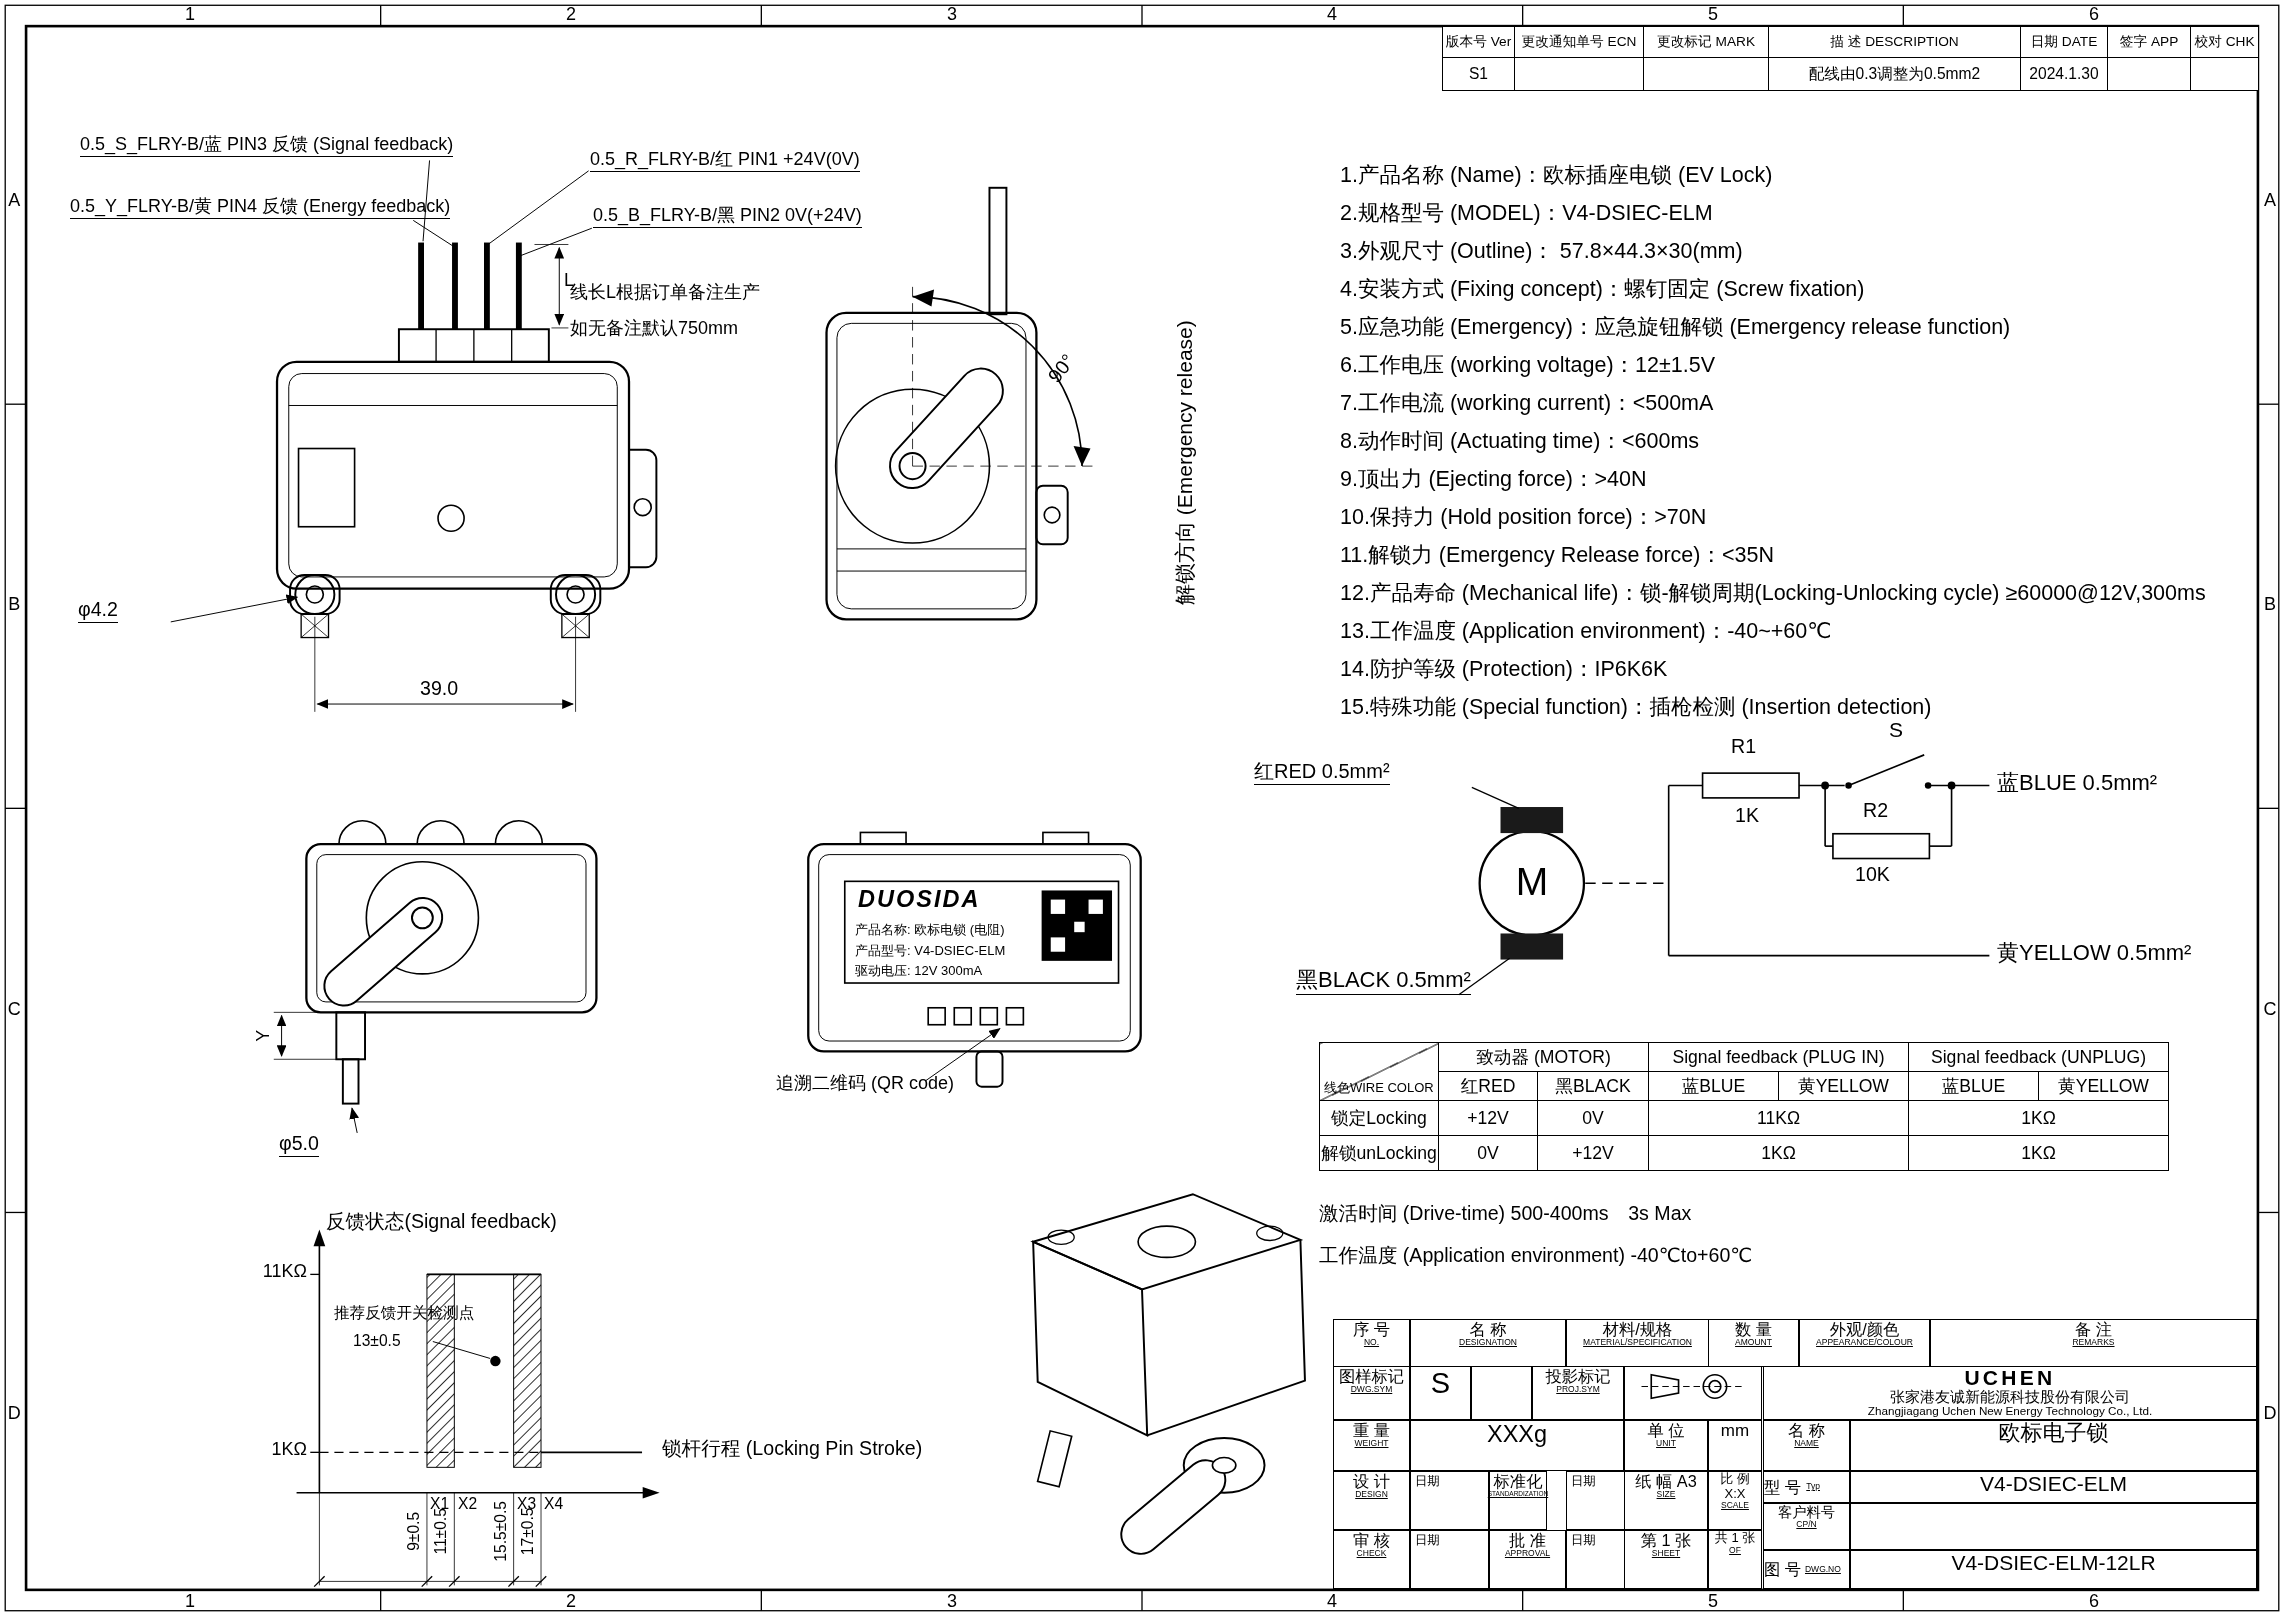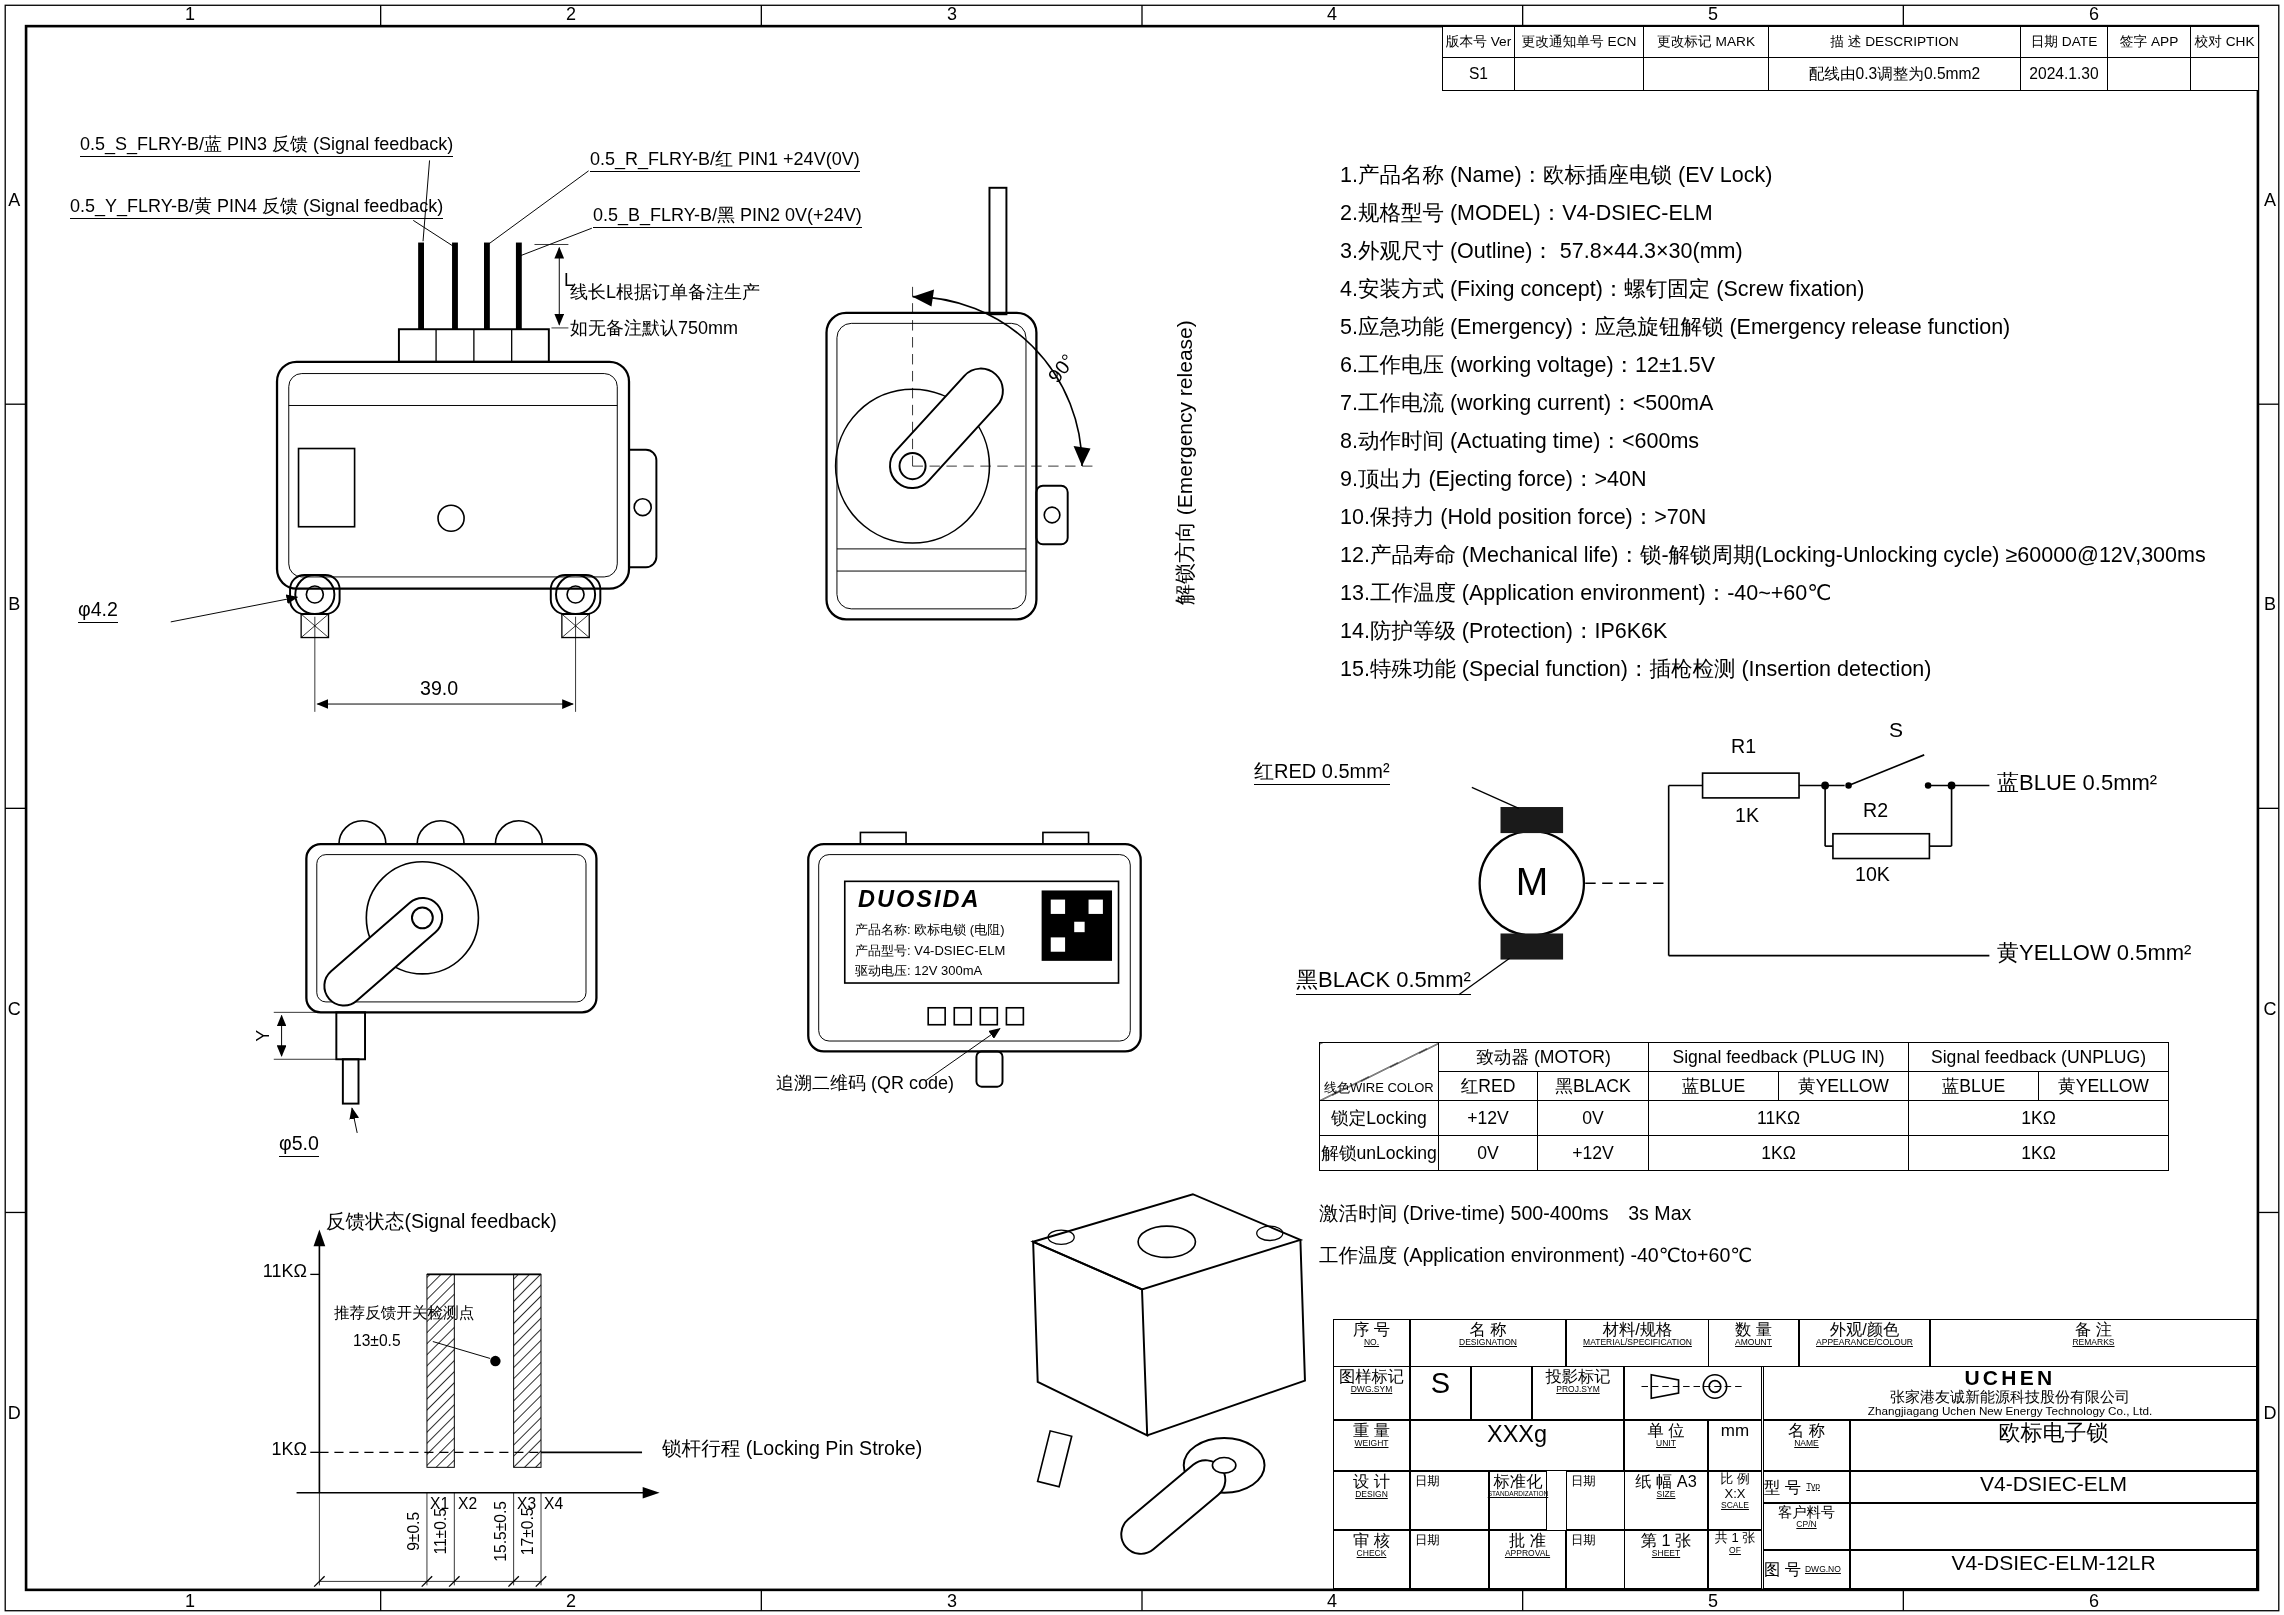--- a/index.html
+++ b/index.html
@@ -271,21 +271,21 @@
     <td></td>
     <td>配线由0.3调整为0.5mm2</td>
     <td>2024.1.30</td>
     <td></td>
     <td></td>
   </tr>
 </tbody>
   </table>
 
 <div class="t u" style="left:80px;top:134px;font-size:18px">0.5_S_FLRY-B/蓝  PIN3 反馈 (Signal feedback)</div>
-<div class="t u" style="left:70px;top:196px;font-size:18px">0.5_Y_FLRY-B/黄 PIN4 反馈 (Signal feedback)</div>
+<div class="t u" style="left:70px;top:196px;font-size:18px">0.5_Y_FLRY-B/黄 PIN4 反馈 (Energy feedback)</div>
 <div class="t u" style="left:590px;top:149px;font-size:18px">0.5_R_FLRY-B/红  PIN1 +24V(0V)</div>
 <div class="t u" style="left:593px;top:205px;font-size:18px">0.5_B_FLRY-B/黑 PIN2 0V(+24V)</div>
 <div class="t" style="left:570px;top:282px;font-size:18px">线长L根据订单备注生产</div>
 <div class="t" style="left:570px;top:318px;font-size:18px">如无备注默认750mm</div>
 <div class="t" style="left:564px;top:270px;font-size:18px">L</div>
 <div class="t u" style="left:78px;top:598px;font-size:19.6px">φ4.2</div>
 <div class="t" style="left:420px;top:677px;font-size:19.6px">39.0</div>
 <div class="t" style="left:1172px;top:605px;width:352px;font-size:21px;transform:rotate(-90deg);transform-origin:0 0">解锁方向 (Emergency release)</div>
 <div class="t" style="left:1047px;top:357px;font-size:19.6px;transform:rotate(-52deg)">90°</div>
 <div class="t rot" style="left:253px;top:1025px;font-size:18px;width:22px">Y</div>
@@ -296,20 +296,21 @@
   <div>1.产品名称 (Name)：欧标插座电锁 (EV Lock)</div>
   <div>2.规格型号 (MODEL)：V4-DSIEC-ELM</div>
   <div>3.外观尺寸 (Outline)： 57.8×44.3×30(mm)</div>
   <div>4.安装方式 (Fixing concept)：螺钉固定 (Screw fixation)</div>
   <div>5.应急功能 (Emergency)：应急旋钮解锁 (Emergency release function)</div>
   <div>6.工作电压 (working voltage)：12±1.5V</div>
   <div>7.工作电流 (working current)：&lt;500mA</div>
   <div>8.动作时间 (Actuating time)：&lt;600ms</div>
   <div>9.顶出力 (Ejecting force)：&gt;40N</div>
   <div>10.保持力 (Hold position force)：&gt;70N</div>
+  <div>11.解锁力 (Emergency Release force)：&lt;35N</div>
   <div>12.产品寿命 (Mechanical life)：锁-解锁周期(Locking-Unlocking cycle) ≥60000@12V,300ms</div>
   <div>13.工作温度 (Application environment)：-40~+60℃</div>
   <div>14.防护等级 (Protection)：IP6K6K</div>
   <div>15.特殊功能 (Special function)：插枪检测 (Insertion detection)</div>
 </div>
 
 <div class="t u" style="left:1254px;top:759px;font-size:20px">红RED 0.5mm²</div>
 <div class="t u" style="left:1296px;top:967px;font-size:22px">黑BLACK 0.5mm²</div>
 <div class="t" style="left:1997px;top:770px;font-size:22px">蓝BLUE 0.5mm²</div>
 <div class="t" style="left:1997px;top:940px;font-size:22px">黄YELLOW 0.5mm²</div>

